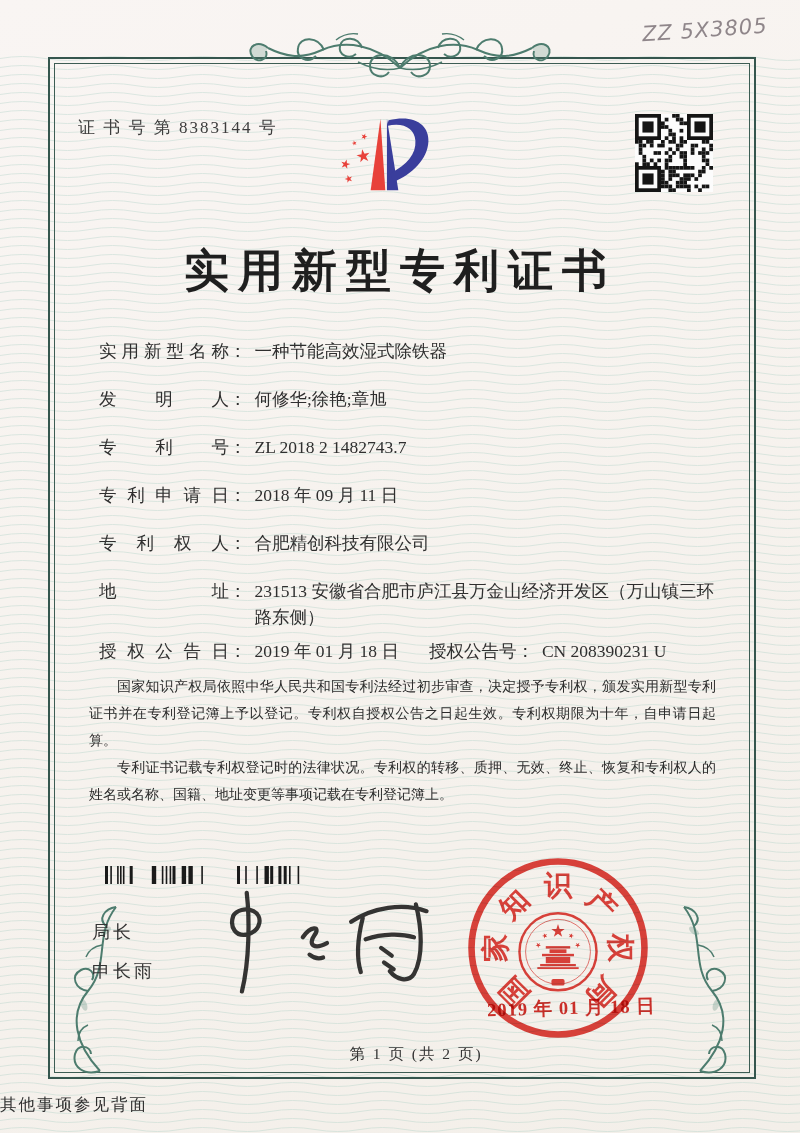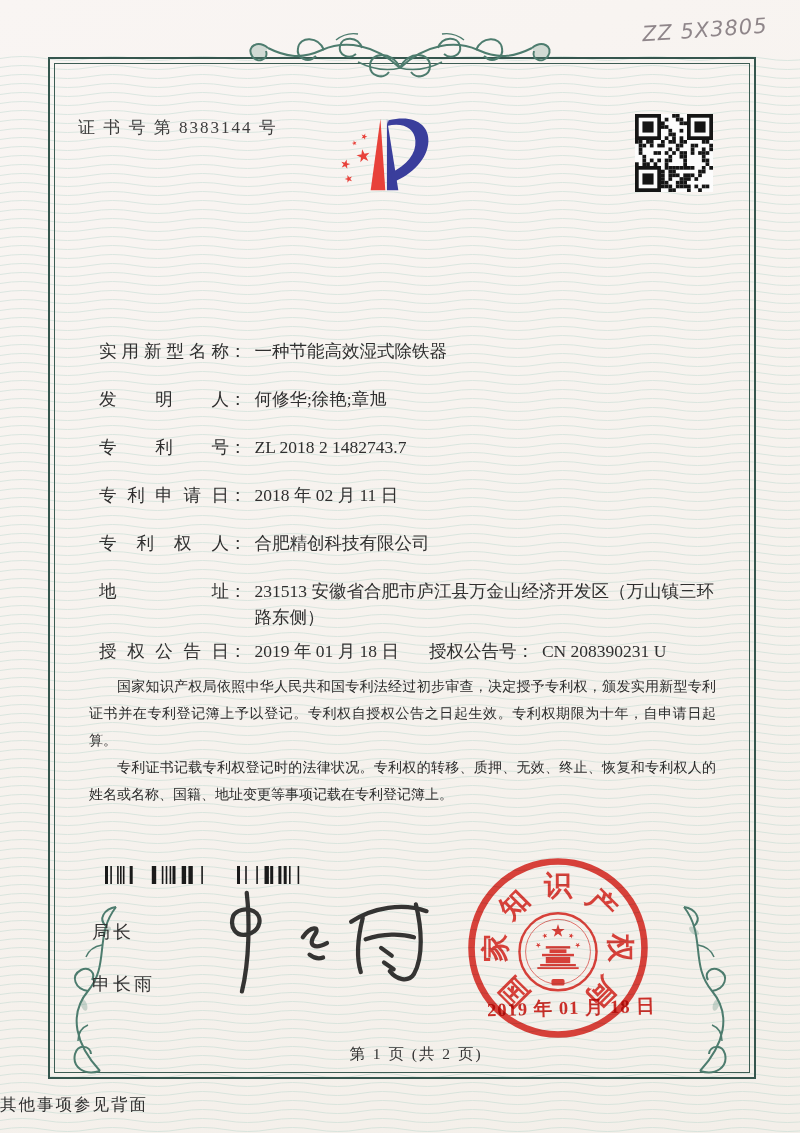--- a/index.html
+++ b/index.html
@@ -26,21 +26,21 @@
   .flabel{display:inline-block;width:130px;text-align:justify;text-align-last:justify;flex:none;}
   .fcolon{flex:none;}
   .fvalue{margin-left:8px;}
   .addr .fvalue{max-width:480px;}
   .pairrow{display:flex;align-items:flex-start;}
   .pair2{margin-left:30px;display:flex;}
   .paras{position:absolute;left:89px;right:84px;top:674px;z-index:2;}
   .paras p{margin:0;font-size:14px;line-height:1.92;text-indent:2em;text-align:justify;color:#2b2b2b;}
   .barcode{position:absolute;left:104px;top:866px;z-index:2;}
   .sig-block{position:absolute;left:92px;top:920px;z-index:2;font-size:18px;letter-spacing:3px;color:#333;}
-  .sig-block .nm{margin-top:28px;}
+  .sig-block .nm{margin-top:15px;}
   .signature{position:absolute;left:210px;top:886px;z-index:3;mix-blend-mode:multiply;}
   .seal{position:absolute;left:464px;top:854px;z-index:4;mix-blend-mode:multiply;opacity:.93;}
   .seal-date{position:absolute;left:487px;top:995px;z-index:5;font-size:18.5px;font-weight:600;
         color:#d4322c;letter-spacing:1px;transform:rotate(-1.5deg);mix-blend-mode:multiply;}
   .page-num{position:absolute;left:0;right:0;top:1044px;z-index:2;text-align:center;font-size:15.5px;letter-spacing:2px;color:#333;padding-left:32px;}
   .back-note{position:absolute;left:0;right:0;top:1094px;z-index:2;text-align:left;font-size:16.5px;letter-spacing:2px;color:#2e2e2e;}
 </style>
 </head>
 <body>
 
@@ -239,41 +239,42 @@
       <rect x="3.7142857142857144" y="3.7142857142857144" width="18.571428571428573" height="18.571428571428573" fill="#fcfcfc"></rect>
       <rect x="7.428571428571429" y="7.428571428571429" width="11.142857142857142" height="11.142857142857142" fill="#151515"></rect>
       <rect x="52" y="0" width="26" height="26" fill="#151515"></rect>
       <rect x="55.714285714285715" y="3.7142857142857144" width="18.571428571428573" height="18.571428571428573" fill="#fcfcfc"></rect>
       <rect x="59.42857142857143" y="7.428571428571429" width="11.142857142857142" height="11.142857142857142" fill="#151515"></rect>
       <rect x="0" y="52" width="26" height="26" fill="#151515"></rect>
       <rect x="3.7142857142857144" y="55.714285714285715" width="18.571428571428573" height="18.571428571428573" fill="#fcfcfc"></rect>
       <rect x="7.428571428571429" y="59.42857142857143" width="11.142857142857142" height="11.142857142857142" fill="#151515"></rect>
     </svg>
 
+  <h1 class="title">实用新型专利证书</h1>
 
   <div class="fields">
     <div class="frow">
       <span class="flabel">实用新型名称</span>
         <span class="fcolon">：</span>
       <span class="fvalue">一种节能高效湿式除铁器</span>
     </div>
     <div class="frow">
       <span class="flabel">发明人</span>
         <span class="fcolon">：</span>
       <span class="fvalue">何修华;徐艳;章旭</span>
     </div>
     <div class="frow">
       <span class="flabel">专利号</span>
         <span class="fcolon">：</span>
       <span class="fvalue">ZL 2018 2 1482743.7</span>
     </div>
     <div class="frow">
       <span class="flabel">专利申请日</span>
         <span class="fcolon">：</span>
-      <span class="fvalue">2018 年 02 月 11 日</span>
+      <span class="fvalue">2018 年 09 月 11 日</span>
     </div>
     <div class="frow">
       <span class="flabel">专利权人</span>
         <span class="fcolon">：</span>
       <span class="fvalue">合肥精创科技有限公司</span>
     </div>
     <div class="frow addr">
       <span class="flabel">地址</span>
         <span class="fcolon">：</span>
       <span class="fvalue">231513 安徽省合肥市庐江县万金山经济开发区（万山镇三环路东侧）</span>

